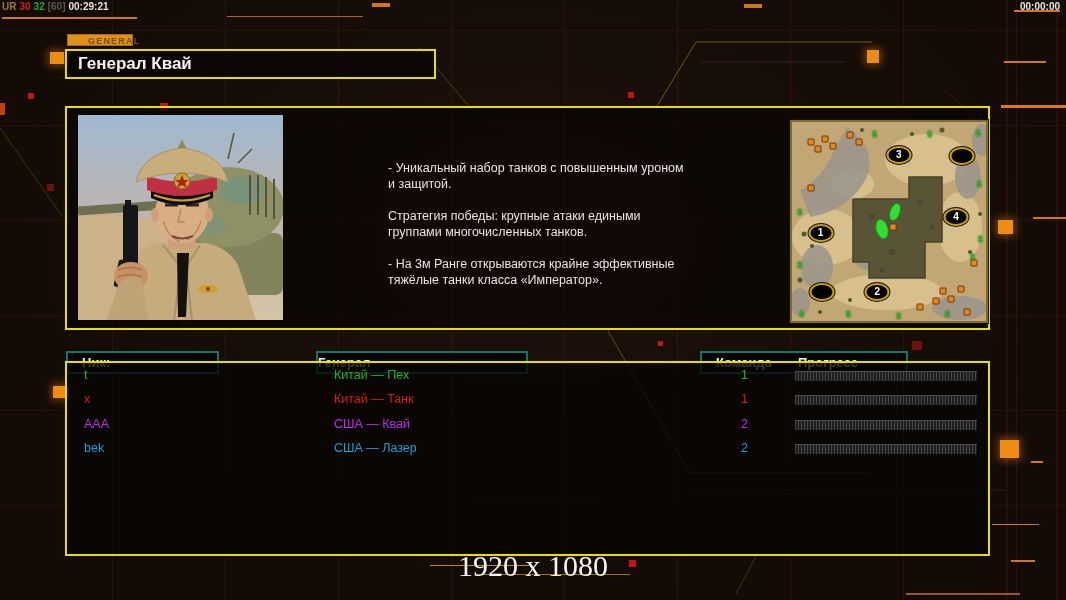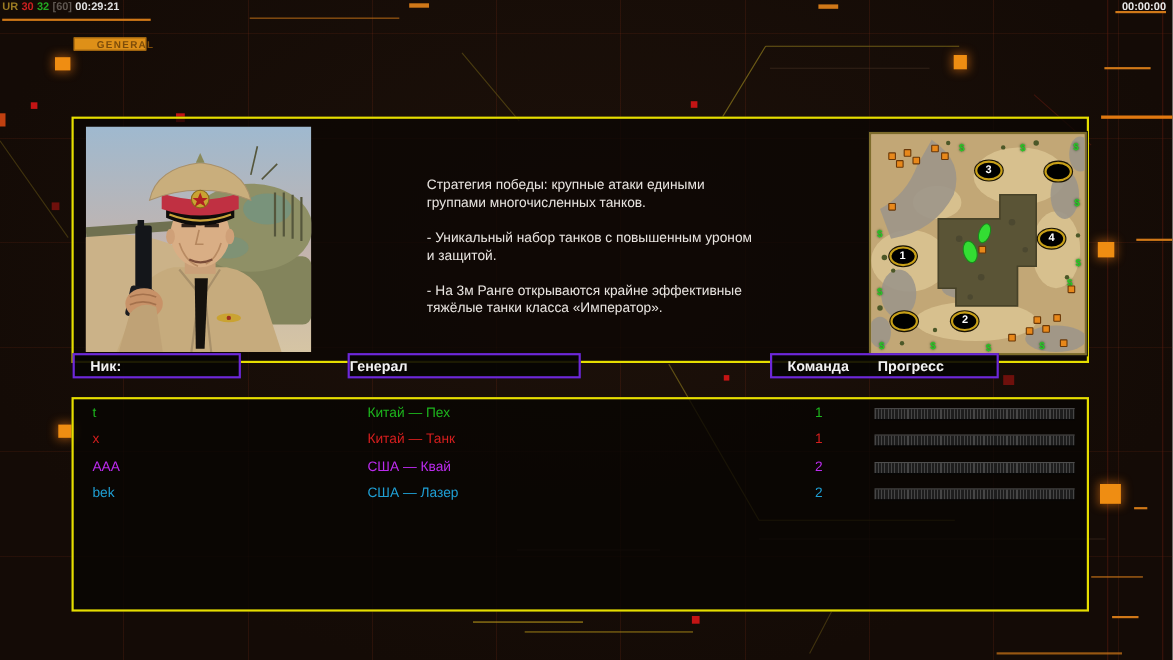--- a/index.html
+++ b/index.html
@@ -56,22 +56,22 @@
   .minimap svg{position:absolute;inset:0;width:100%;height:100%;}
   .mm-overlay{position:absolute;inset:0;}
   .mm-overlay span{position:absolute;transform:translate(-50%,-50%);}
   .mm-start{width:21px;height:14px;background:#000;border:2px solid #c8a018;border-radius:50%;
     color:#fff;font-size:10px;font-weight:bold;text-align:center;line-height:14px;
     box-shadow:0 0 0 1px #1a1406;}
   .mm-dollar{color:#25cc25;font-size:9px;font-weight:bold;text-shadow:0 0 2px #063306;}
   .mm-supply{width:5px;height:5px;background:#e8881a;border:1px solid #6a3808;border-radius:1px;}
 
   .hdr{
-    position:absolute;top:321px;height:23px;box-sizing:border-box;
-    border:2px solid #6d28d9;background:rgba(6,4,3,.9);
+    position:absolute;top:351px;height:23px;box-sizing:border-box;
+    border:2px solid #0f766e;background:rgba(6,4,3,.9);
     color:#f2f2f2;font-size:13px;font-weight:bold;line-height:19px;
   }
   .hdr-nick{left:66px;width:153px;padding-left:14px;}
   .hdr-general{left:316px;width:212px;}
   .hdr-team{left:700px;width:208px;}
   .hdr-team .h-team{position:absolute;left:14px;text-align:right;}
   .hdr-team .h-prog{position:absolute;left:96px;}
 
   .table-panel{
     position:absolute;left:65px;top:361px;width:925px;height:195px;box-sizing:border-box;
@@ -147,20 +147,23 @@
   <div class="hline" style="left:906px;top:593px;width:114px;opacity:.7;"></div>
   <div class="hline" style="left:430px;top:565px;width:100px;height:1px;background:#b09018;"></div>
   <div class="hline" style="left:477px;top:574px;width:153px;height:1px;background:#b09018;opacity:.8;"></div>
 
   <div class="perf">
     <span class="p-ur">UR</span><span class="p-a">30</span><span class="p-b">32</span><span class="p-cap">[60]</span><span class="p-time">00:29:21</span>
   </div>
   <div class="clock">00:00:00</div>
 
   <div class="general-tab">GENERAL</div>
+  <div class="title-box">
+    <span>Генерал Квай</span>
+  </div>
 
   <div class="main-panel">
 
     <svg class="portrait" viewBox="0 0 205 205">
       <defs>
         <linearGradient id="sky" x1="0" y1="0" x2="0" y2="1">
           <stop offset="0" stop-color="#9fb9cf"></stop>
             <stop offset=".55" stop-color="#c3b4ae"></stop>
             <stop offset="1" stop-color="#d6c5a4"></stop>
         </linearGradient>
@@ -205,24 +208,24 @@
 
       <rect x="45" y="90" width="15" height="60" rx="2" fill="#14161a"></rect>
       <rect x="47" y="85" width="6" height="7" fill="#14161a"></rect>
       <rect x="38" y="146" width="22" height="28" rx="3" fill="#1a1c20" transform="rotate(12 49 160)"></rect>
       <ellipse cx="53" cy="161" rx="17" ry="14" fill="#c89268"></ellipse>
       <path d="M40 155 q12 -5 24 0 M40 162 q12 -5 24 0 M42 169 q11 -4 21 0" stroke="#a4714c" stroke-width="1.5" fill="none"></path>
       <path d="M30 205 L40 170 Q50 158 64 164 L70 205 Z" fill="#bfa276"></path>
     </svg>
 
     <div class="desc">
+      <div>- Уникальный набор танков с повышенным уроном
+ и защитой.</div>
       <div>Стратегия победы: крупные атаки едиными
  группами многочисленных танков.</div>
-      <div>- Уникальный набор танков с повышенным уроном
- и защитой.</div>
       <div>- На 3м Ранге открываются крайне эффективные
  тяжёлые танки класса «Император».</div>
     </div>
 
     <div class="minimap">
       <svg viewBox="0 0 194 199" preserveAspectRatio="none">
         <rect width="194" height="199" fill="#c2a776"></rect>
         <g fill="#dbc593" opacity=".85">
           <ellipse cx="35" cy="115" rx="35" ry="28"></ellipse>
             <ellipse cx="135" cy="38" rx="42" ry="26"></ellipse>
@@ -335,13 +338,14 @@
     </div>
         <div class="prow">
       <span class="c-nick" style="color: rgb(31, 159, 212);">bek</span>
       <span class="c-general" style="color: rgb(31, 159, 212);">США — Лазер</span>
       <span class="c-team" style="color: rgb(31, 159, 212);">2</span>
       <span class="c-progress"></span>
     </div>
       </div>
   </div>
 
+  <div class="resolution">1920 x 1080</div>
 </div>
 
 </body></html>

